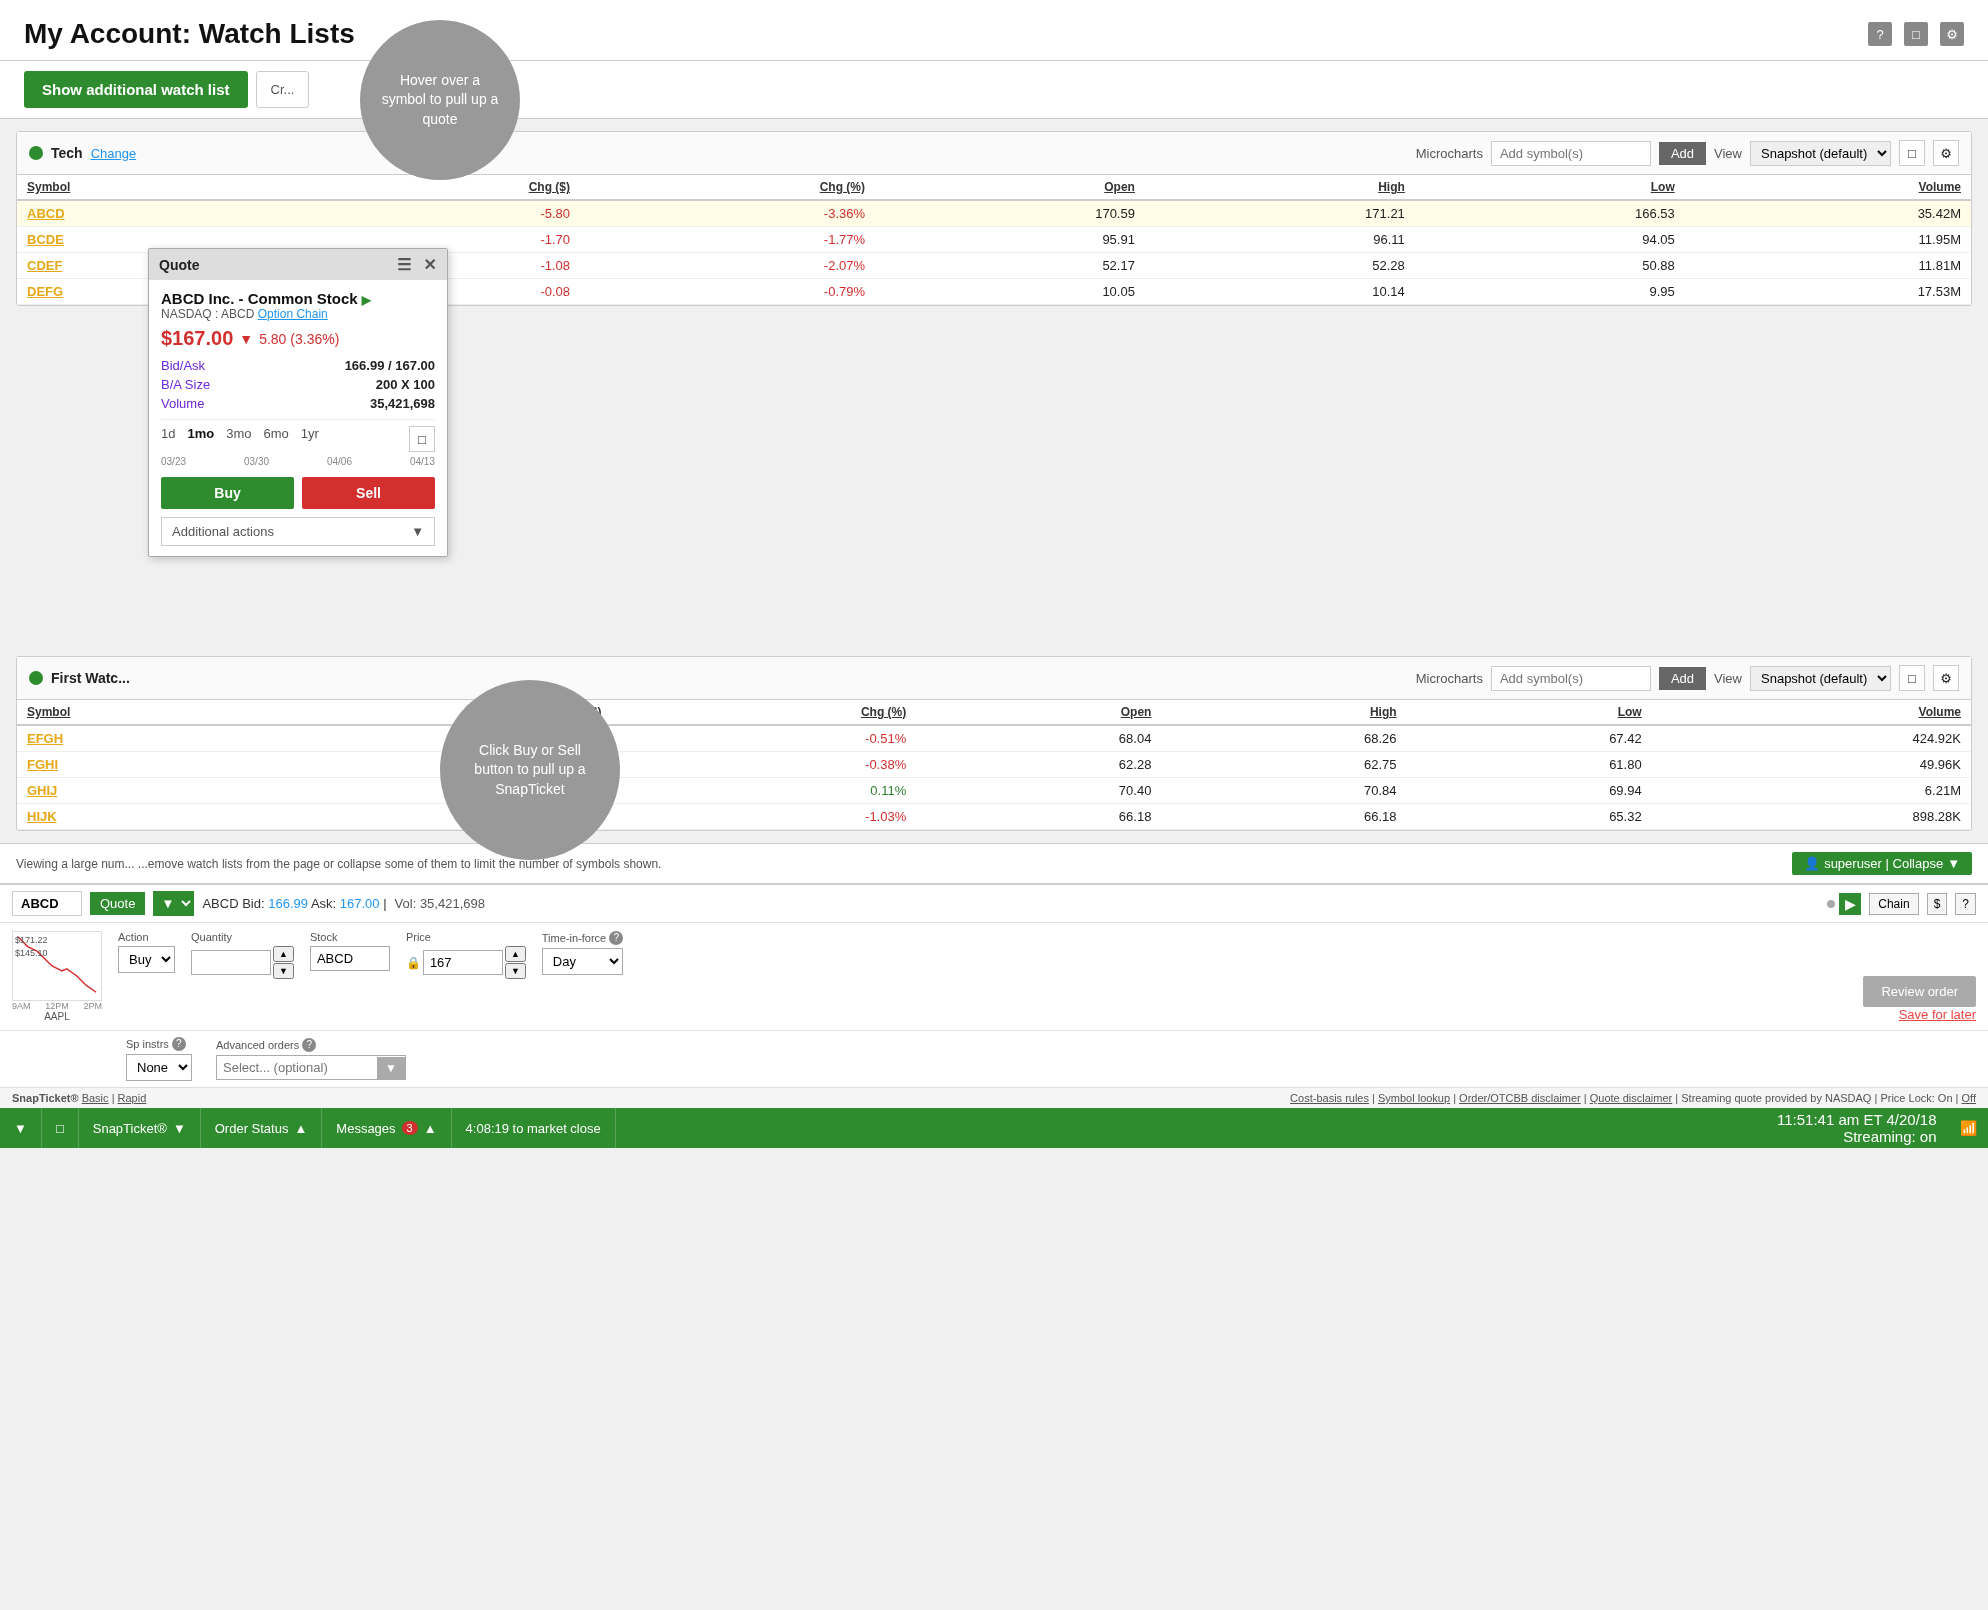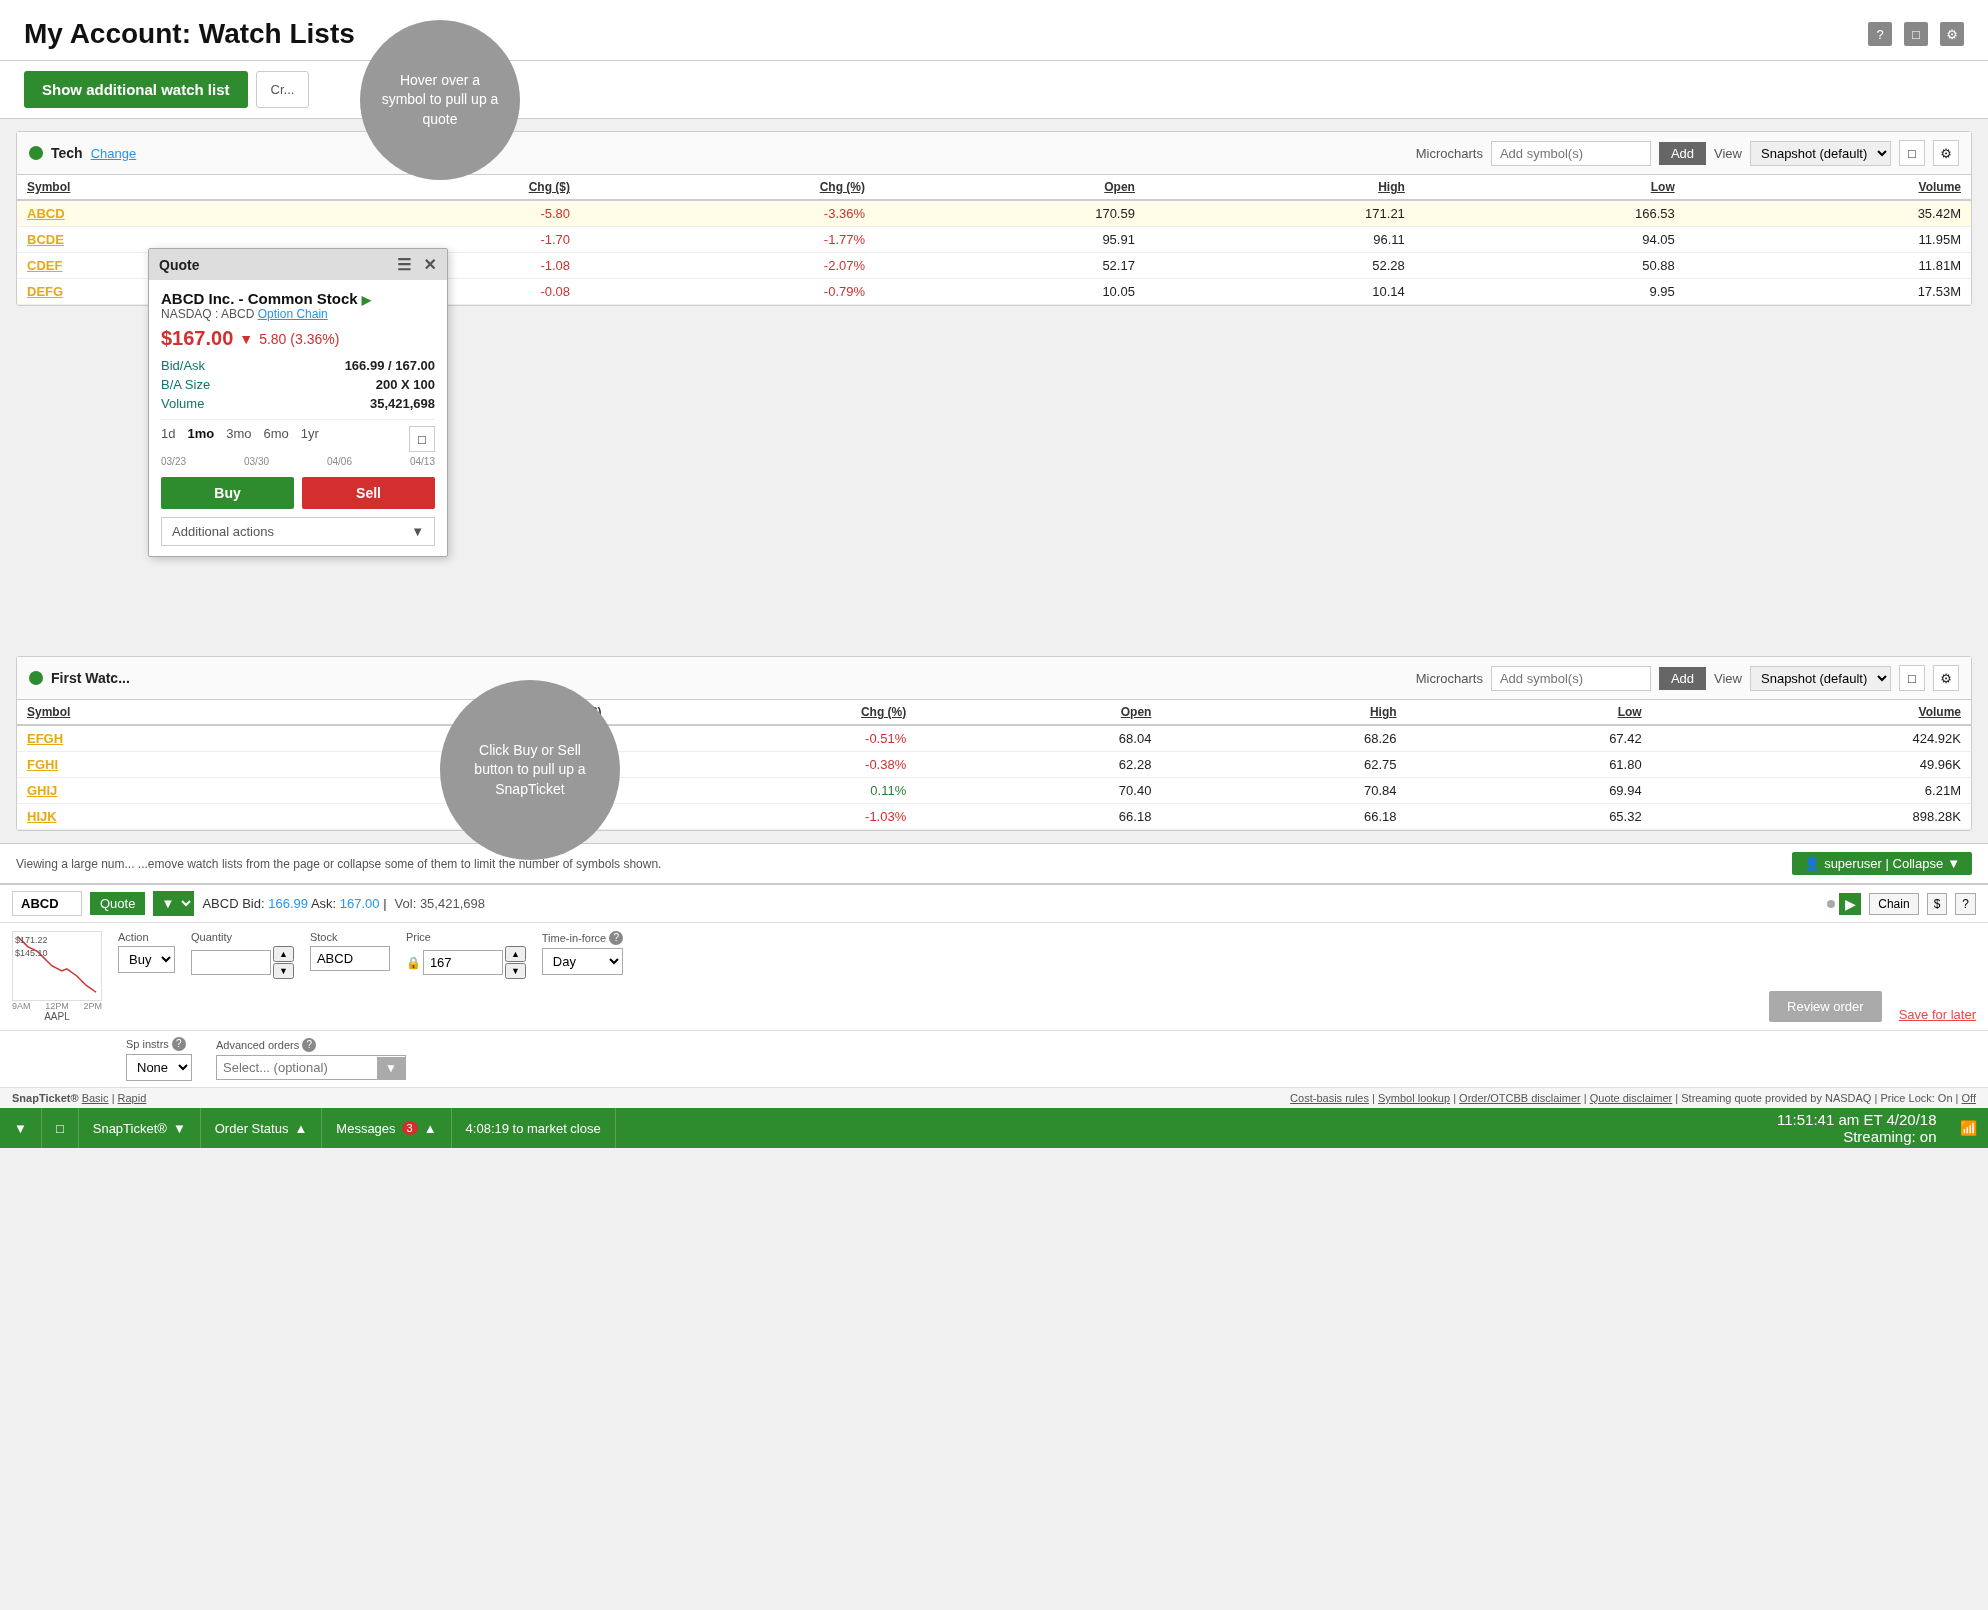--- a/index.html
+++ b/index.html
@@ -49,21 +49,21 @@
     .quote-popup-body { padding: 10px 12px; }
     .quote-company { font-weight: bold; font-size: 15px; color: #111; }
     .quote-company .arrow { color: #2e8b2e; font-size: 12px; }
     .quote-nasdaq { font-size: 12px; color: #555; }
     .quote-option-chain { color: #2196F3; text-decoration: underline; cursor: pointer; font-size: 12px; }
     .quote-price-row { margin: 6px 0; display: flex; align-items: center; gap: 6px; }
     .quote-price { color: #d32f2f; font-size: 20px; font-weight: bold; }
     .quote-change { color: #d32f2f; font-size: 14px; }
     .quote-down-arrow { color: #d32f2f; font-size: 14px; }
     .quote-detail-row { display: flex; justify-content: space-between; padding: 2px 0; font-size: 13px; }
-    .quote-detail-label { color: #0f766e; }
+    .quote-detail-label { color: #6d28d9; }
     .quote-detail-value { font-weight: bold; }
     .quote-chart-tabs { display: flex; gap: 12px; padding: 6px 0 2px 0; font-size: 13px; border-top: 1px solid #eee; margin-top: 6px; }
     .quote-chart-tab { cursor: pointer; color: #555; }
     .quote-chart-tab.active { font-weight: bold; color: #111; }
     .quote-chart-area { height: 90px; background: #fafafa; border: 1px solid #e0e0e0; margin: 4px 0; position: relative; overflow: hidden; }
     .quote-chart-svg { width: 100%; height: 100%; }
     .quote-chart-labels { display: flex; justify-content: space-between; font-size: 10px; color: #888; padding: 2px 0; }
     .quote-chart-yaxis { position: absolute; right: 2px; top: 0; display: flex; flex-direction: column; justify-content: space-between; height: 100%; font-size: 10px; color: #888; padding: 2px; }
     .quote-action-btns { display: flex; gap: 8px; margin: 8px 0; }
     .btn-buy { background: #2e8b2e; color: #fff; border: none; padding: 8px 40px; font-size: 14px; font-weight: bold; cursor: pointer; border-radius: 2px; flex: 1; }
@@ -434,21 +434,21 @@
       <span>Time-in-force</span>
       <span class="info-icon">?</span>
     </label>
     <select class="trade-form-select">
       <option>Day</option>
     </select>
   </div>
 
   <div style="flex:1;"></div>
 
-  <div style="display:flex;flex-direction:row;gap:17px;justify-content:flex-end;">
+  <div style="display:flex;flex-direction:column;gap:0;justify-content:flex-end;">
     <button class="btn-review">Review order</button>
     <button class="btn-save-later">Save for later</button>
   </div>
 </div>
 
 <div style="background:#fff;border-top:1px solid #ddd;padding:6px 12px;display:flex;align-items:center;gap:24px;">
   <div style="width:90px;"></div>
   <div class="trade-form-group">
     <label class="trade-form-label">
       <span>Sp instrs</span>

